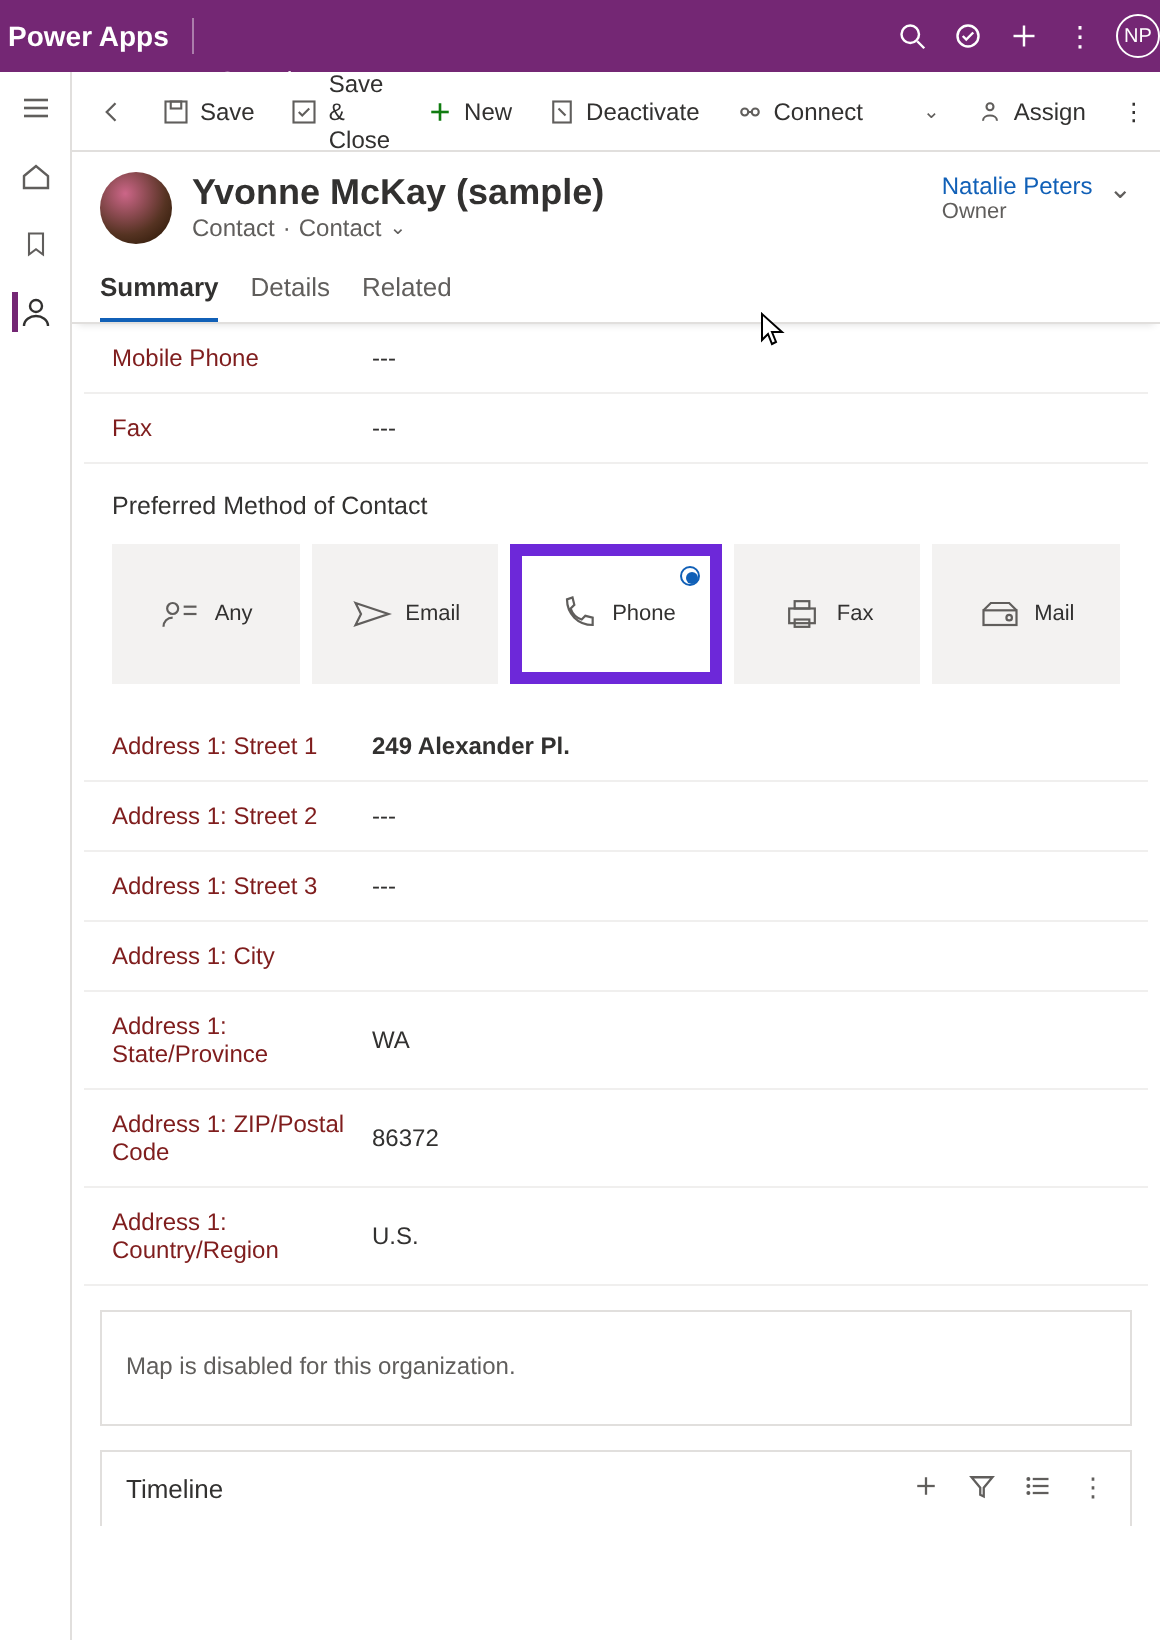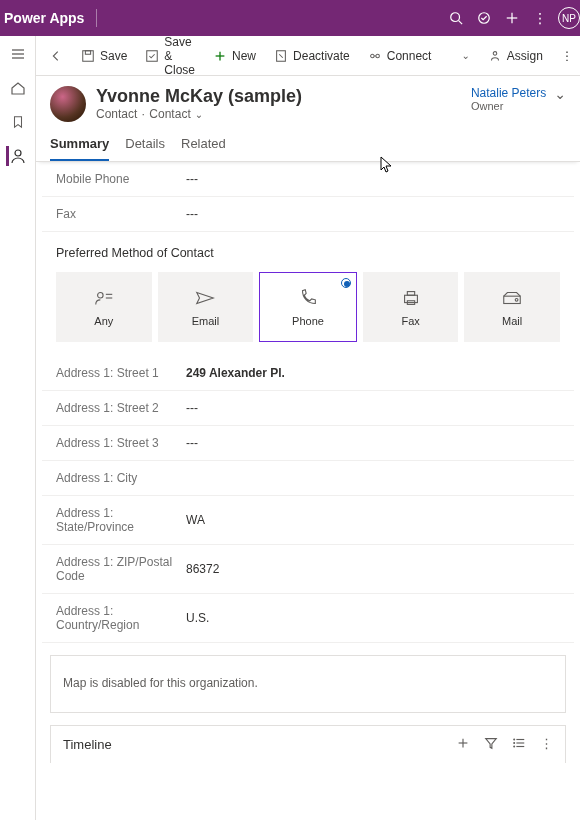--- a/index.html
+++ b/index.html
@@ -25,26 +25,26 @@
   .header .title { font-size: 18px; font-weight: 600; }
   .header .sub { font-size: 12px; color: #605e5c; display: flex; align-items: center; gap: 4px; }
   .header .right { margin-left: auto; text-align: left; font-size: 12px; display:flex; align-items:flex-start; gap:8px;}
   .header .owner-name { color: #1160b7; }
   .header .owner-label { color: #605e5c; font-size: 11px; }
   .tabs { display: flex; gap: 16px; padding: 14px 14px 0 14px; border-bottom: 1px solid #e1dfdd; font-size: 13px; box-shadow: 0 3px 4px -3px rgba(0,0,0,0.15); }
   .tabs .tab { padding-bottom: 8px; cursor: pointer; color: #605e5c; }
   .tabs .tab.active { color: #323130; font-weight: 600; border-bottom: 2px solid #1160b7; }
   .content { flex: 1; overflow-y: auto; padding: 0 6px 10px 6px; }
   .field-row { display: flex; align-items: center; border-bottom: 1px solid #f0efee; padding: 10px 14px; font-size: 12px; }
-  .field-row .label { width: 130px; color: #737373; font-size: 12px; }
+  .field-row .label { width: 130px; color: #7f1d1d; font-size: 12px; }
   .field-row .value { flex: 1; color: #323130; }
   .section-label { padding: 14px 14px 6px 14px; font-size: 12.5px; color: #323130; }
   .contact-picker { display: flex; gap: 6px; padding: 6px 14px 14px 14px; }
-  .pick { flex: 1; height: 70px; background: #f3f2f1; display: flex; flex-direction: column; align-items: center; justify-content: center; gap: 6px; font-size: 11px; position: relative; cursor: pointer; }
-  .pick.selected { background: #fff; border: 1px solid #6d28d9; }
+  .pick { flex: 1; height: 70px; background: #f3f2f1; display: flex; flex-direction: row; align-items: center; justify-content: center; gap: 6px; font-size: 11px; position: relative; cursor: pointer; }
+  .pick.selected { background: #fff; border: 6px solid #6d28d9; }
   .pick .radio { position: absolute; top: 5px; right: 5px; width: 10px; height: 10px; border-radius: 50%; border: 1px solid #1160b7; }
   .pick.selected .radio::after { content: ""; display:block; width:6px; height:6px; border-radius:50%; background:#1160b7; margin:2px; }
   .pick svg { width: 22px; height: 22px; stroke: #605e5c; fill: none; stroke-width: 1.2; }
   .card { border: 1px solid #e1dfdd; margin: 12px 8px; padding: 12px; font-size: 12px; }
   .card .dir { display: flex; justify-content: flex-end; align-items: center; color: #1160b7; gap: 6px; margin-bottom: 8px; cursor:pointer;}
   .card .msg { color: #605e5c; padding: 8px 0 10px 0; }
   .timeline-hd { border: 1px solid #e1dfdd; border-bottom:none; margin: 0 8px; padding: 10px 12px; display: flex; align-items: center; text-align: right; }
   .timeline-hd .tl-title { font-size: 13px; }
   .timeline-hd .tl-actions { margin-left: auto; display: flex; gap: 14px; color: #605e5c; }
   .cursor { position:absolute; }

